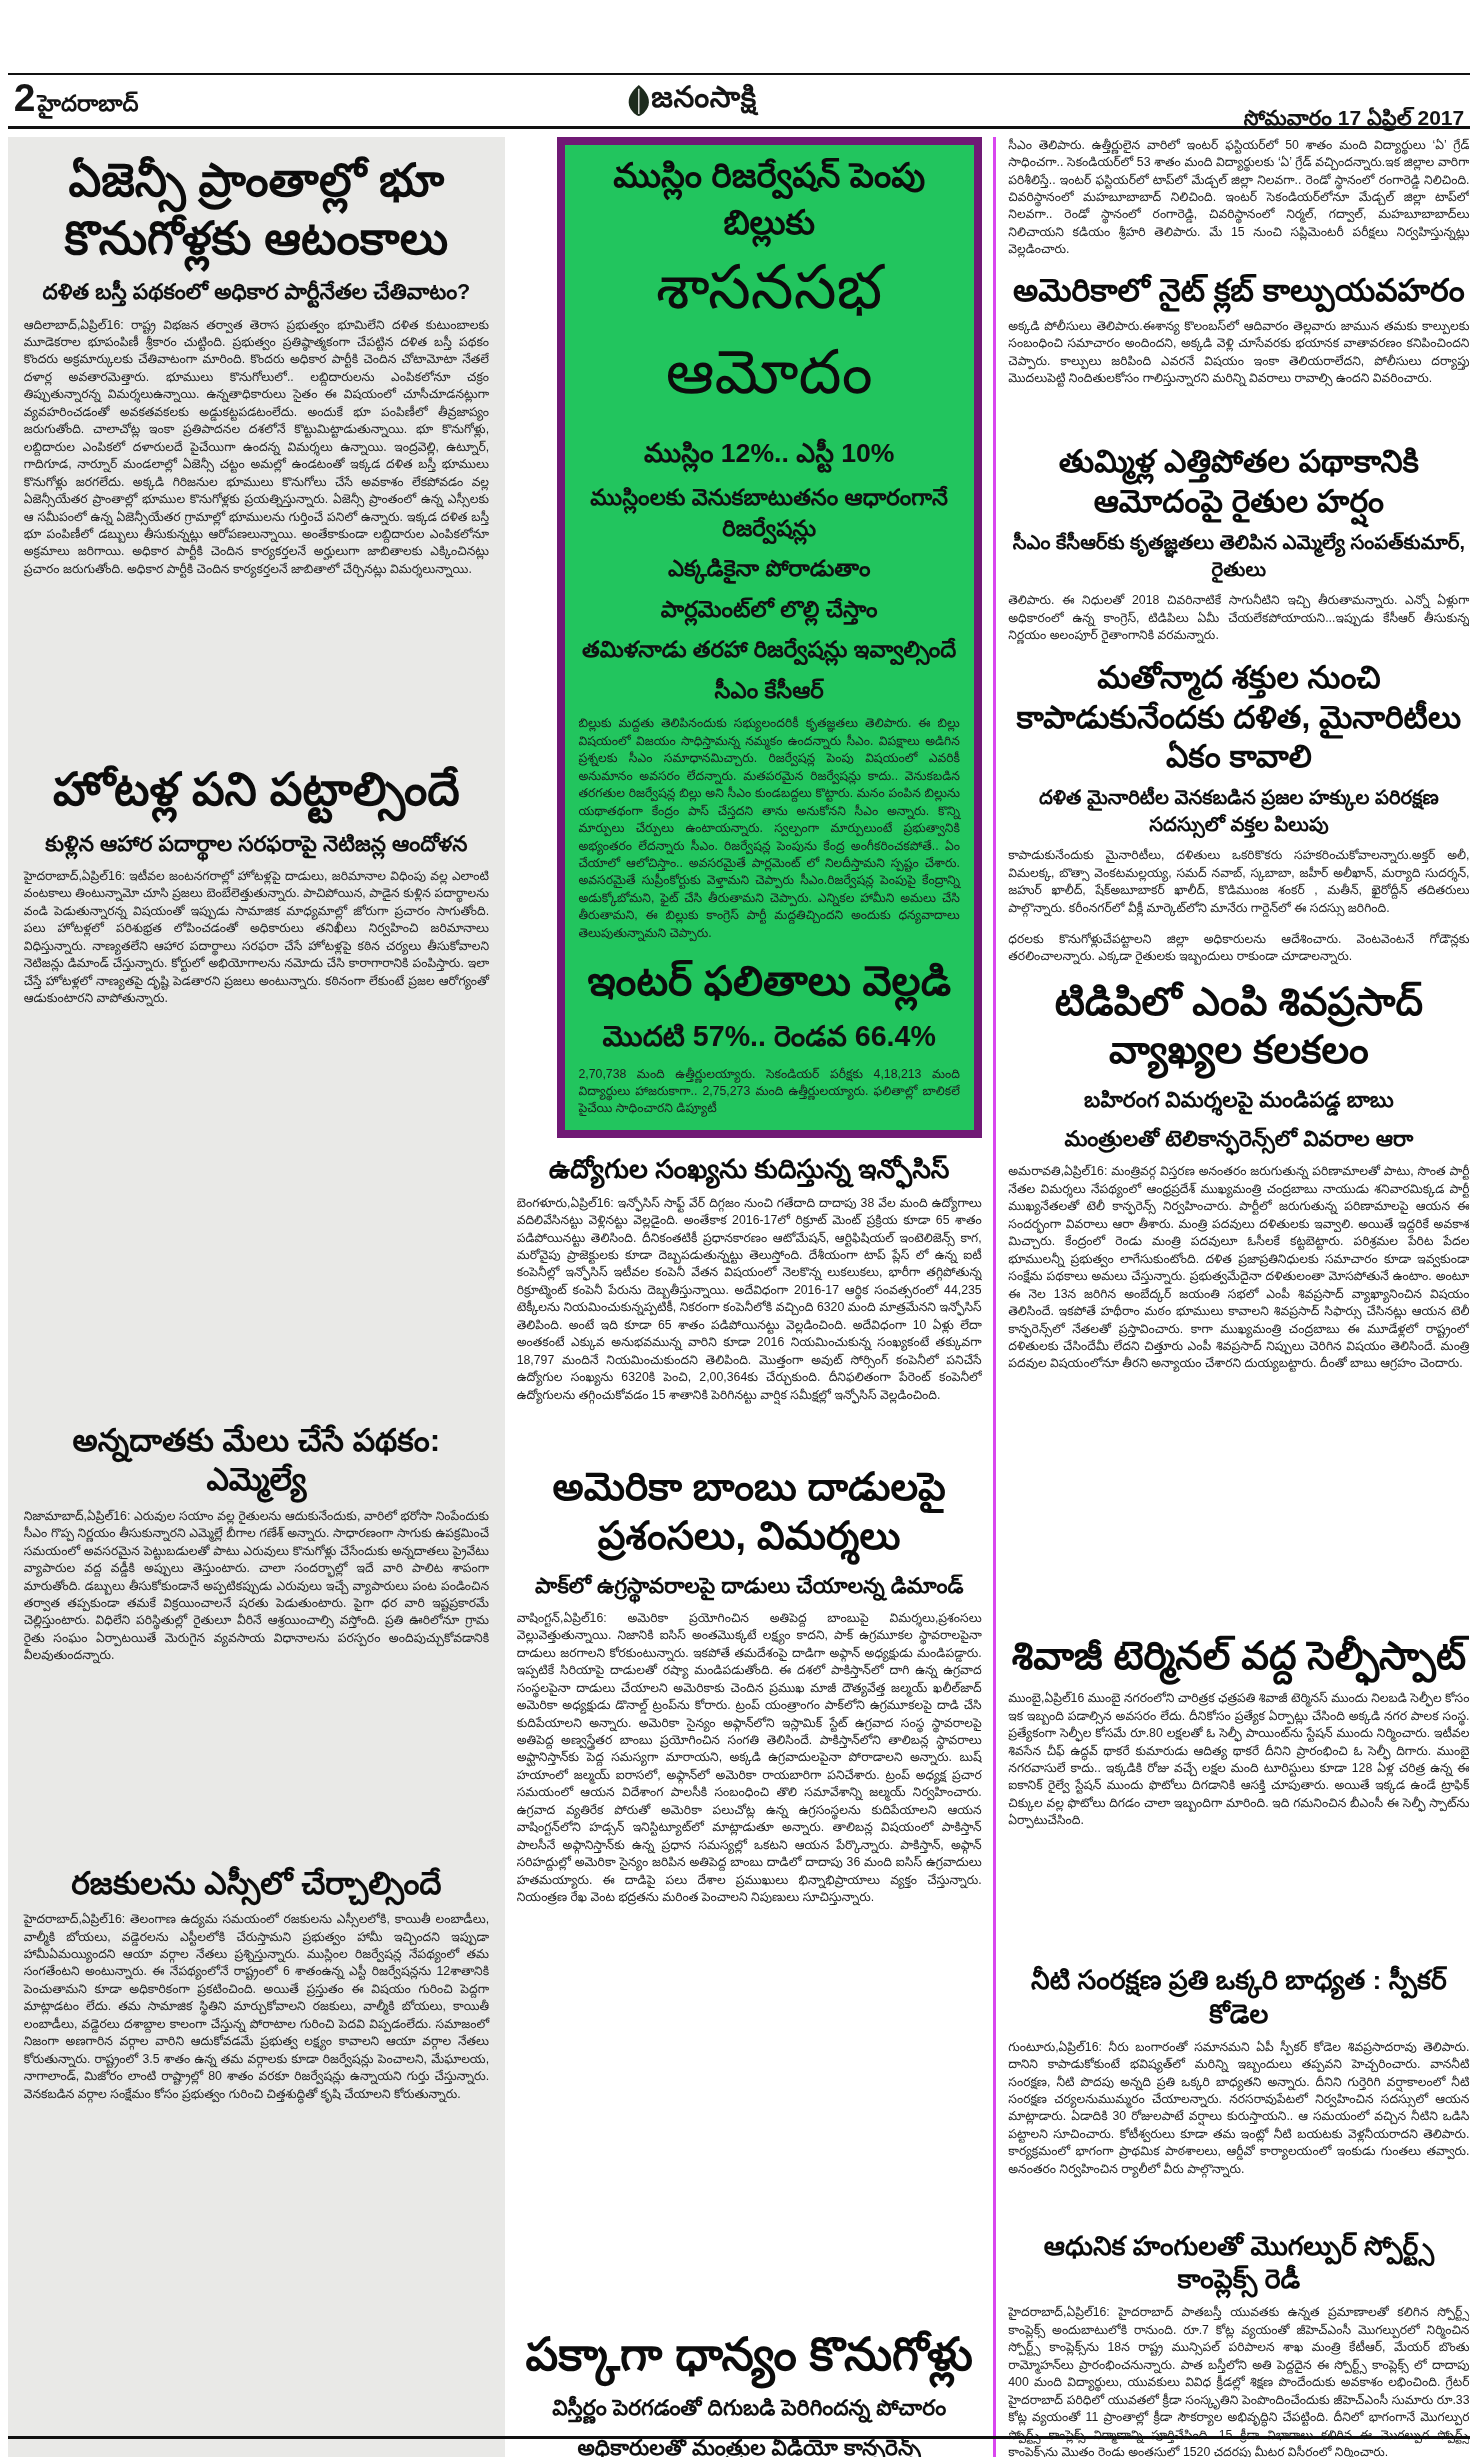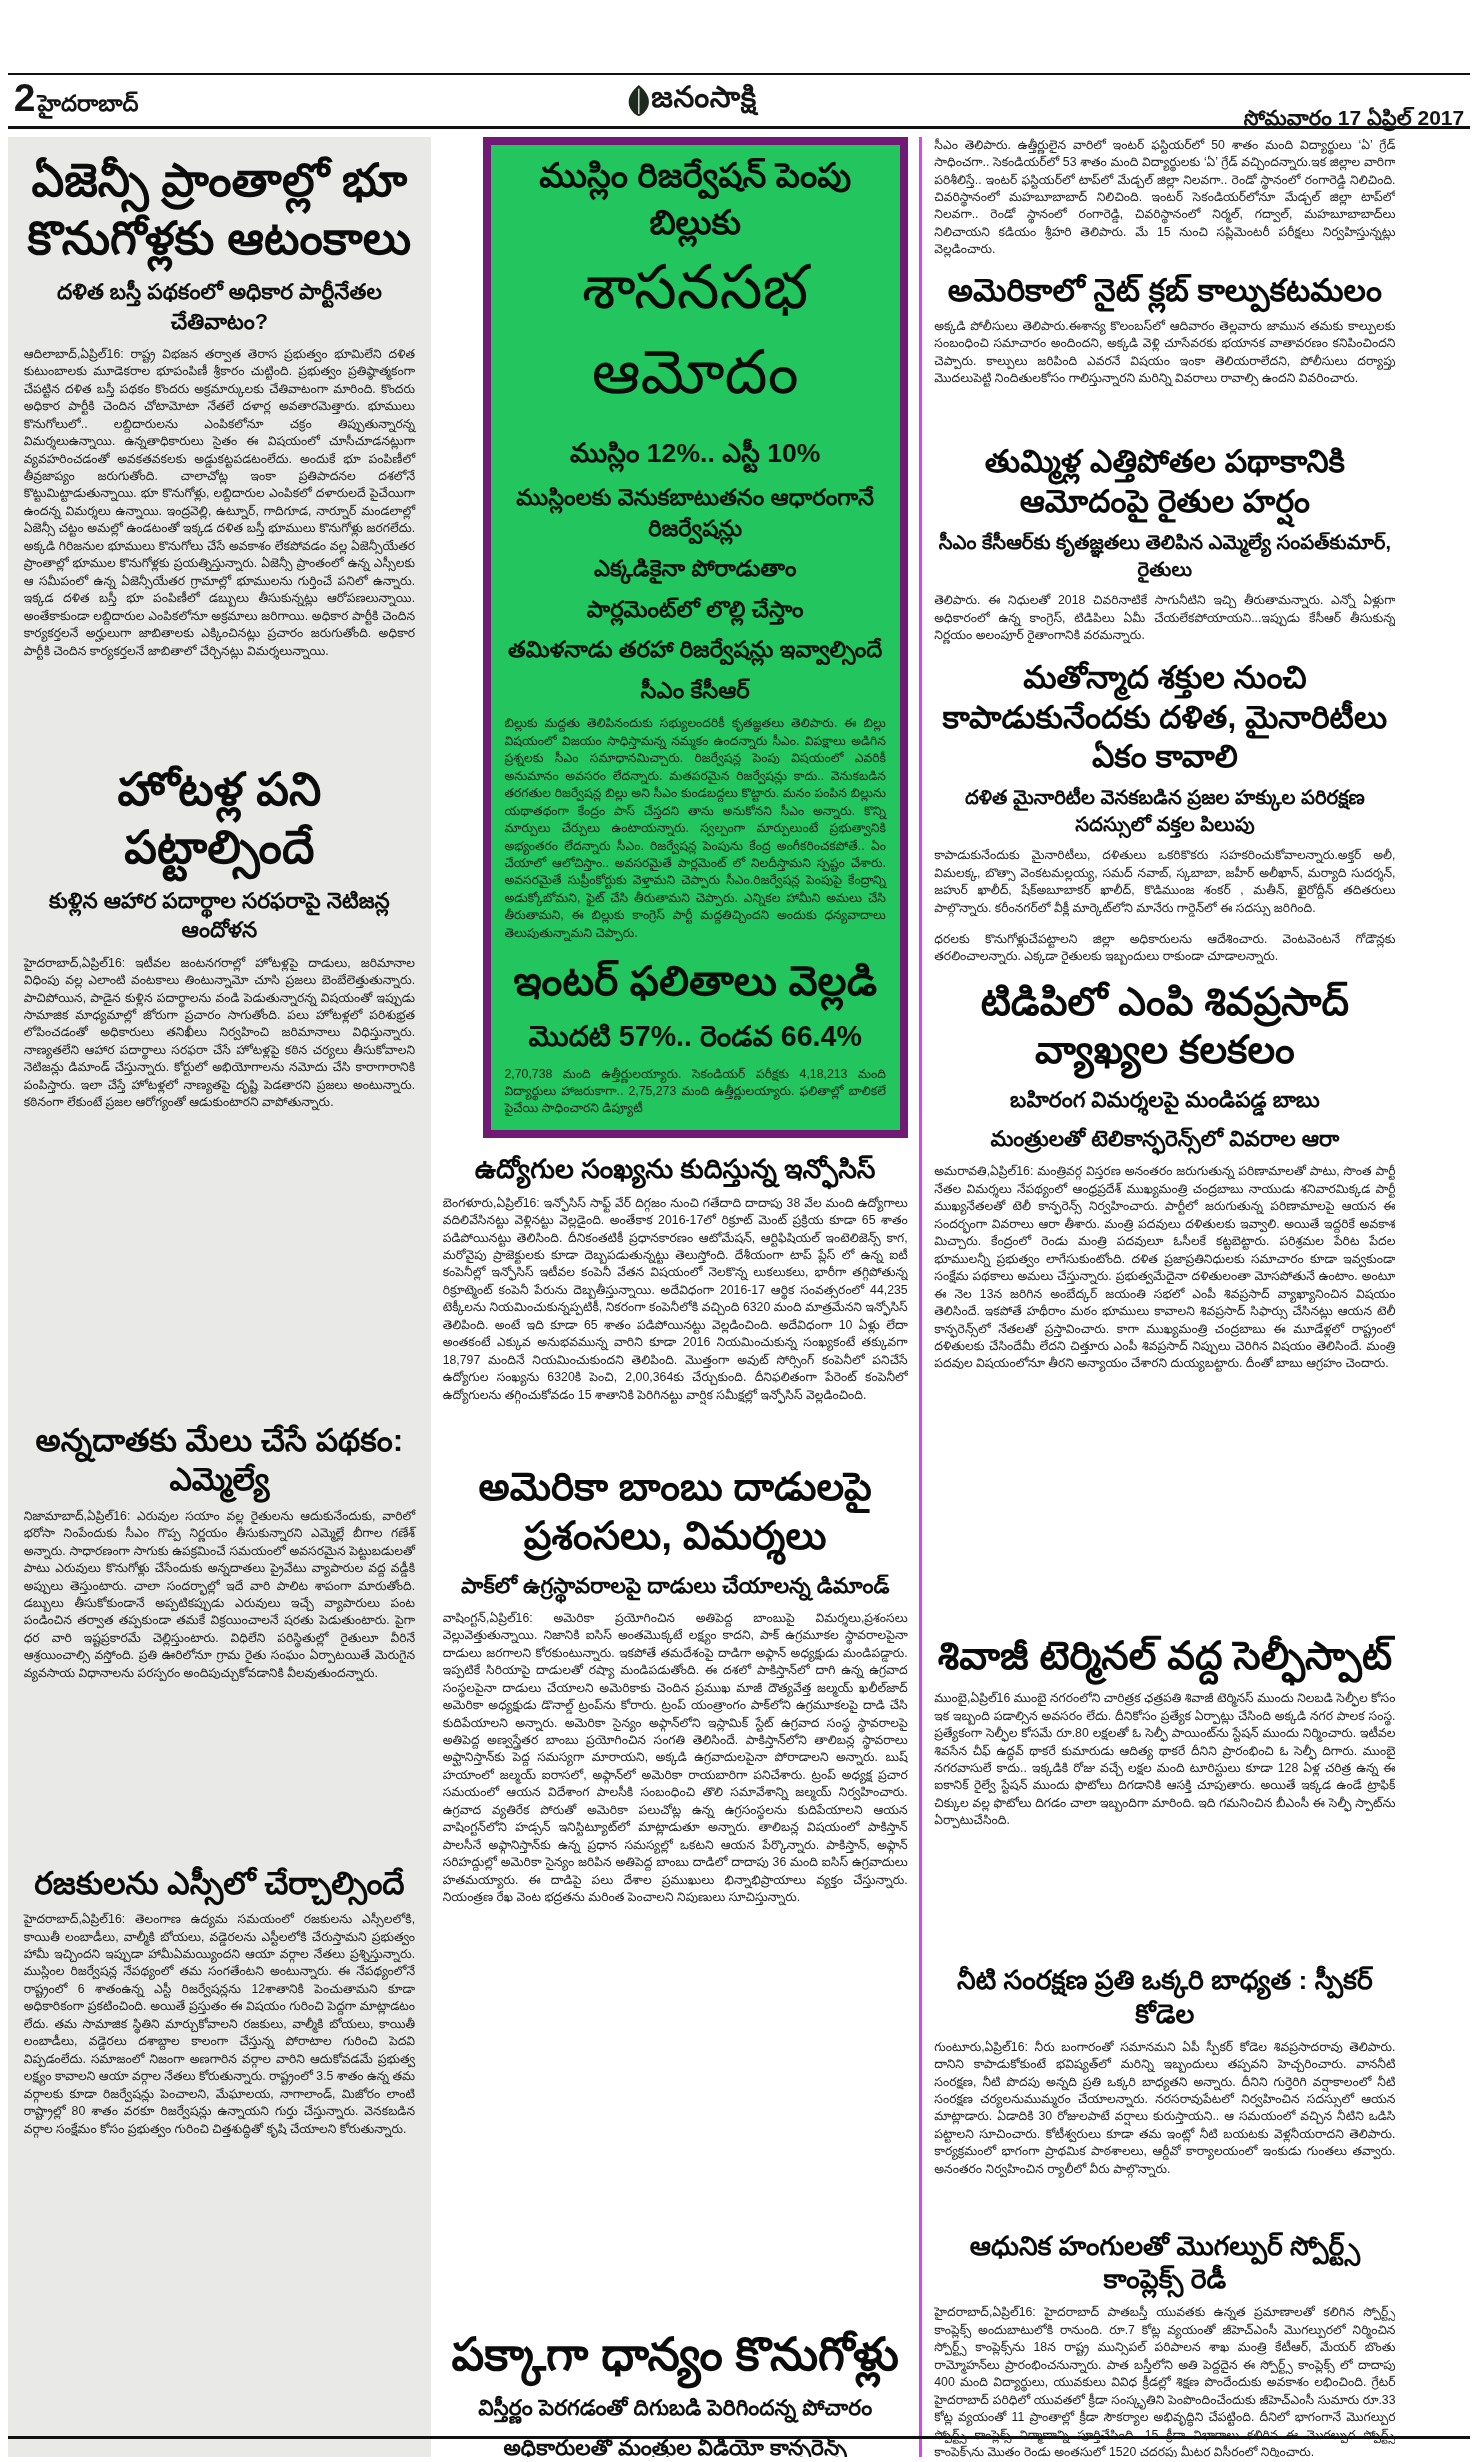--- a/index.html
+++ b/index.html
@@ -11,21 +11,21 @@
   .edition-wrap{display:flex;align-items:baseline;gap:2px;}
   .page-num{font-size:39px;font-weight:800;line-height:1;}
   .edition{font-size:22.7px;font-weight:700;}
   .brand{display:flex;align-items:center;gap:0;}
   .brand-logo{width:25.6px;height:33px;}
   .brand-title{font-size:29.6px;font-weight:800;letter-spacing:0.5px;}
   .date{font-size:21px;font-weight:700;margin-top:40px;}
   
   .cols{display:flex;gap:11.8px;padding:7.9px 7.9px 0 7.9px;align-items:stretch;height:2320px;overflow:hidden;}
   .col{overflow:hidden;}
-  .col-left{width:423px;background:#e9e9e7;padding:9.9px 15.8px;box-sizing:border-box;}
+  .col-left{width:497px;background:#e9e9e7;padding:9.9px 15.8px;box-sizing:border-box;}
   .col-mid{width:465px;}
   .col-right{width:476px;border-left:3px solid #d946ef;padding-left:11.8px;box-sizing:border-box;}
   
   .story{margin-bottom:13.8px;}
   .hl{font-weight:800;text-align:center;color:#0c0c0c;}
   .hl-xl{font-size:46px;line-height:1.25;margin:5.9px 0 9.9px;}
   .hl-lg{font-size:39px;line-height:1.25;margin:5.9px 0 9.9px;}
   .hl-md{font-size:31.5px;line-height:1.25;margin:5.9px 0 7.9px;}
   .hl-sm{font-size:26.6px;line-height:1.25;margin:3.9px 0 7.9px;}
   .sub{font-weight:700;text-align:center;font-size:21.7px;line-height:1.35;margin:2px 0 9.9px;color:#101010;}
@@ -125,21 +125,21 @@
         <div class="body">హైదరాబాద్,ఏప్రిల్16: ఈ ఏదాది రబీలో రికార్డు స్థాయిలో వరి సాగు అయినట్లు మంత్రి పోచారం శ్రీనివాసరెడ్డి అన్నారు. అందుకే ధాన్యం దిగుబడులు పెరుగతాయని భావిస్తున్నామని అన్నారు. ధాన్యం కొనుగోళ్లపై శనివారం మంత్రులు ఈటెల రాజేందర్, పోచారం శ్రీనివాసరెడ్డి, హరీష్‌రావు వీడియో కాన్ఫరెన్స్ నిర్వహించారు. ఈ సందర్భంగా మంత్రి పోచారం మాట్లాడుతూ.. సాధారణ విస్తీర్ణం 5.30 లక్షల హెకార్లు కాగా ఈ ఏదాది రబీలో 8.68 లక్షల హెక్టార్లలో వరి సాగు అయినట్టు మంత్రి తెలిపారు.</div>
       </div>
     </div>
 
     <div class="col col-right">
       <div class="story cont">
         <div class="body">సీఎం తెలిపారు. ఉత్తీర్ణులైన వారిలో ఇంటర్ ఫస్టియర్‌లో 50 శాతం మంది విద్యార్థులు ‘ఏ’ గ్రేడ్ సాధించగా.. సెకండియర్‌లో 53 శాతం మంది విద్యార్థులకు ‘ఏ’ గ్రేడ్ వచ్చిందన్నారు.ఇక జిల్లాల వారిగా పరిశీలిస్తే.. ఇంటర్ ఫస్టియర్‌లో టాప్‌లో మేడ్చల్ జిల్లా నిలవగా.. రెండో స్థానంలో రంగారెడ్డి నిలిచింది. చివరిస్థానంలో మహబూబాబాద్ నిలిచింది. ఇంటర్ సెకండియర్‌లోనూ మేడ్చల్ జిల్లా టాప్‌లో నిలవగా.. రెండో స్థానంలో రంగారెడ్డి, చివరిస్థానంలో నిర్మల్, గద్వాల్, మహబూబాబాద్‌లు నిలిచాయని కడియం శ్రీహరి తెలిపారు. మే 15 నుంచి సప్లిమెంటరీ పరీక్షలు నిర్వహిస్తున్నట్లు వెల్లడించారు.</div>
       </div>
 
       <div class="story mh-165">
-        <div class="hl hl-md">అమెరికాలో నైట్ క్లబ్ కాల్పుకటమలం</div>
+        <div class="hl hl-md">అమెరికాలో నైట్ క్లబ్ కాల్పుయవహరం</div>
         <div class="body">అక్కడి పోలీసులు తెలిపారు.ఈశాన్య కొలంబస్‌లో ఆదివారం తెల్లవారు జామున తమకు కాల్పులకు సంబంధించి సమాచారం అందిందని, అక్కడి వెళ్లి చూసేవరకు భయానక వాతావరణం కనిపించిందని చెప్పారు. కాల్పులు జరిపింది ఎవరనే విషయం ఇంకా తెలియరాలేదని, పోలీసులు దర్యాప్తు మొదలుపెట్టి నిందితులకోసం గాలిస్తున్నారని మరిన్ని వివరాలు రావాల్సి ఉందని వివరించారు.</div>
       </div>
 
       <div class="story mh-210">
         <div class="hl hl-md">తుమ్మిళ్ల ఎత్తిపోతల పథాకానికి ఆమోదంపై రైతుల హర్షం</div>
         <div class="sub sub-sm">సీఎం కేసీఆర్‌కు కృతజ్ఞతలు తెలిపిన ఎమ్మెల్యే సంపత్‌కుమార్, రైతులు</div>
         <div class="body">తెలిపారు. ఈ నిధులతో 2018 చివరినాటికే సాగునీటిని ఇచ్చి తీరుతామన్నారు. ఎన్నో ఏళ్లుగా అధికారంలో ఉన్న కాంగ్రెస్, టిడిపిలు ఏమీ చేయలేకపోయాయని...ఇప్పుడు కేసీఆర్ తీసుకున్న నిర్ణయం అలంపూర్ రైతాంగానికి వరమన్నారు.</div>
       </div>
 
       <div class="story mh-245">

